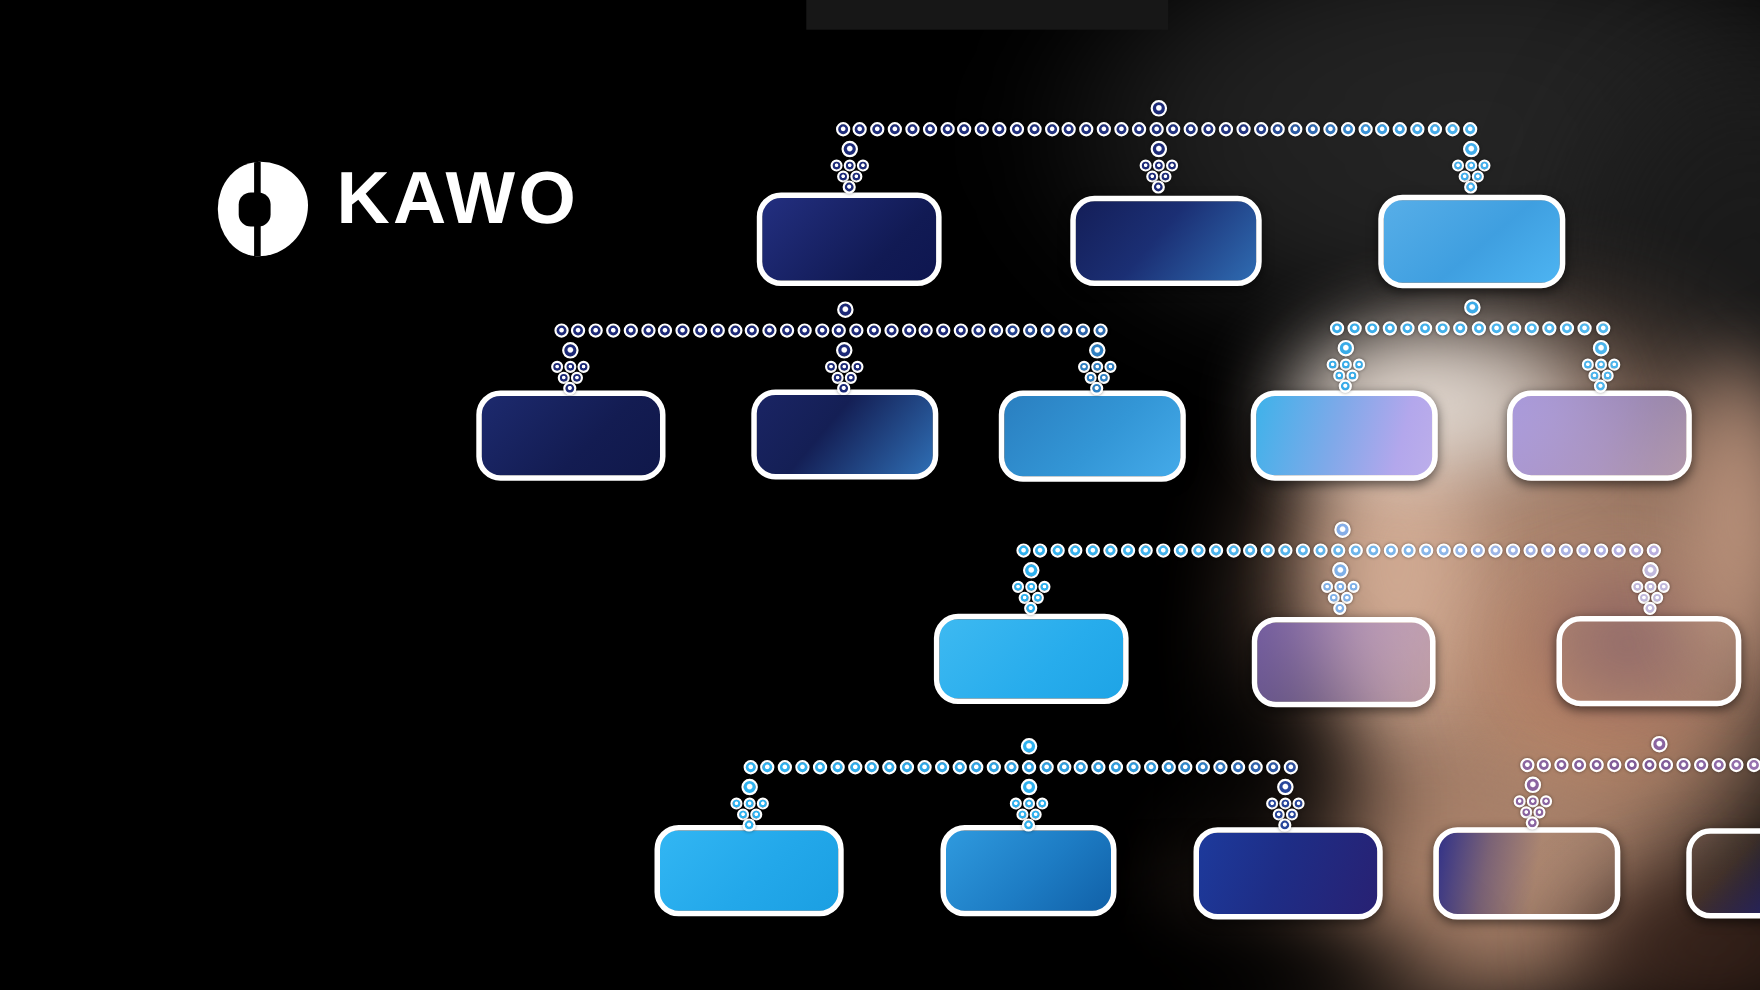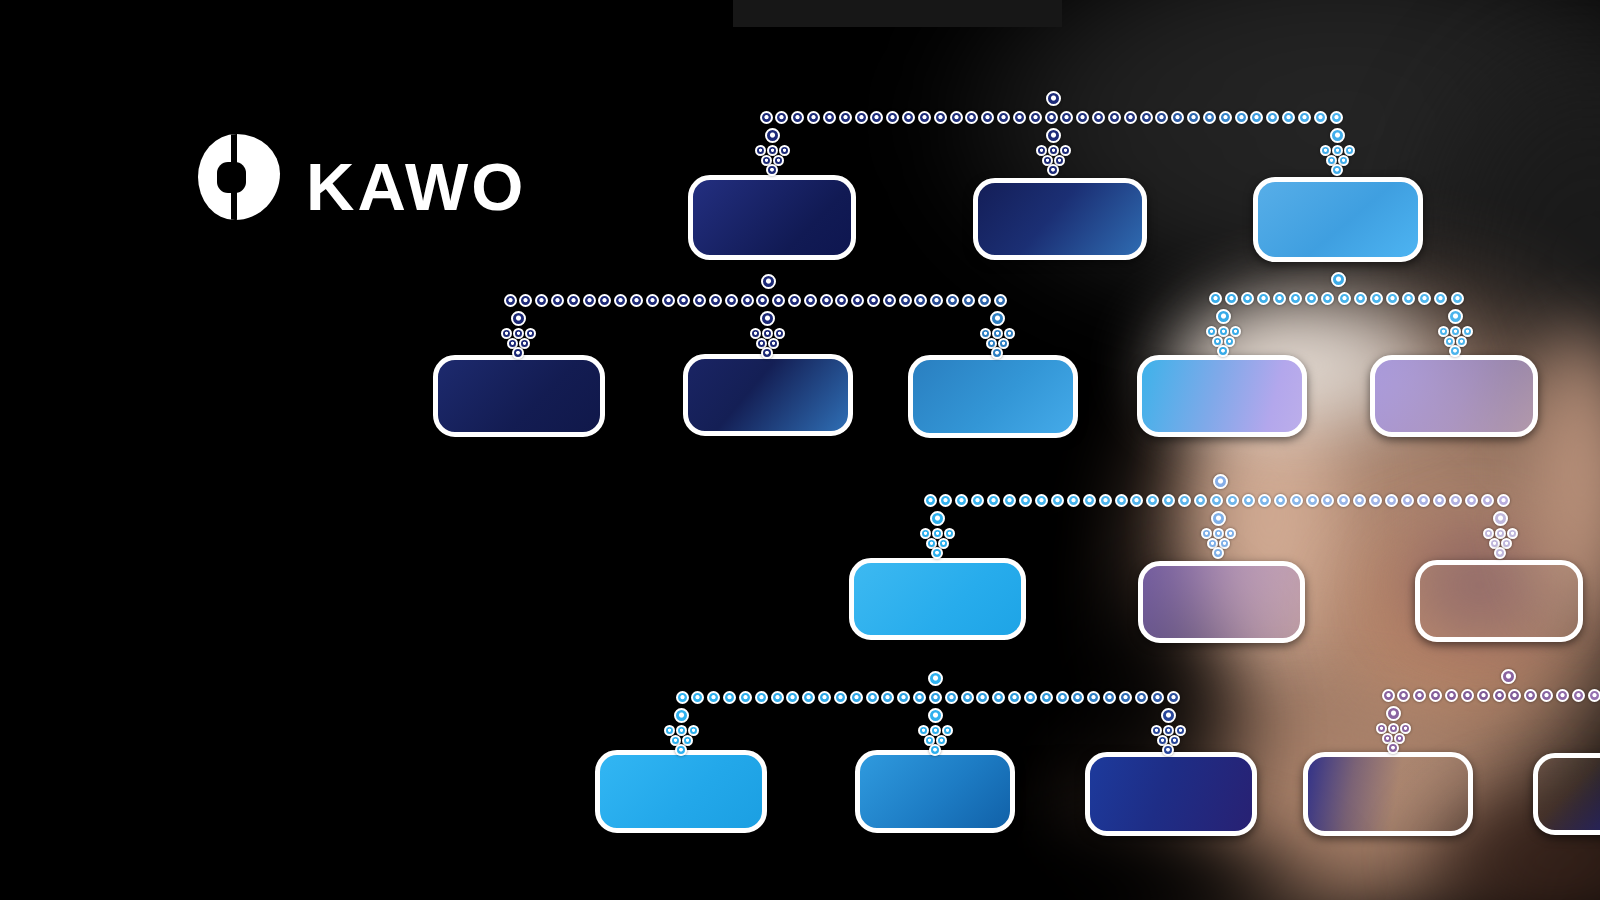--- a/index.html
+++ b/index.html
@@ -4,21 +4,21 @@
 <style>
   html,body{margin:0;padding:0;background:#000;}
   .stage{position:relative;width:1600px;height:900px;background:#000;overflow:hidden;
          font-family:"Liberation Sans",sans-serif;}
   
   .hand{position:absolute;inset:0;}
   .blob{position:absolute;border-radius:50%;}
   
   .top-band{position:absolute;top:0;}
   
-  .logo{position:absolute;left:198px;top:134px;display:flex;align-items:flex-end;}
+  .logo{position:absolute;left:198px;top:147px;display:flex;align-items:flex-start;}
   .logo-mark{position:relative;width:82px;height:86px;background:#fff;overflow:hidden;
              border-radius:47% 53% 55% 45% / 50% 46% 54% 50%;}
   .logo-slit{position:absolute;left:40%;top:-3%;width:8%;height:106%;background:#000;}
   .logo-hole{position:absolute;left:23%;top:32%;width:35%;height:37%;background:#000;border-radius:11px;}
   .logo-text{color:#fff;font-weight:bold;font-size:67px;letter-spacing:3px;margin-left:26px;
              line-height:1;}
   
   #diagram{position:absolute;inset:0;}
   .node{position:absolute;border:5px solid #fff;border-radius:22px;box-sizing:border-box;
         box-shadow:0 3px 10px rgba(0,0,0,0.55);}

